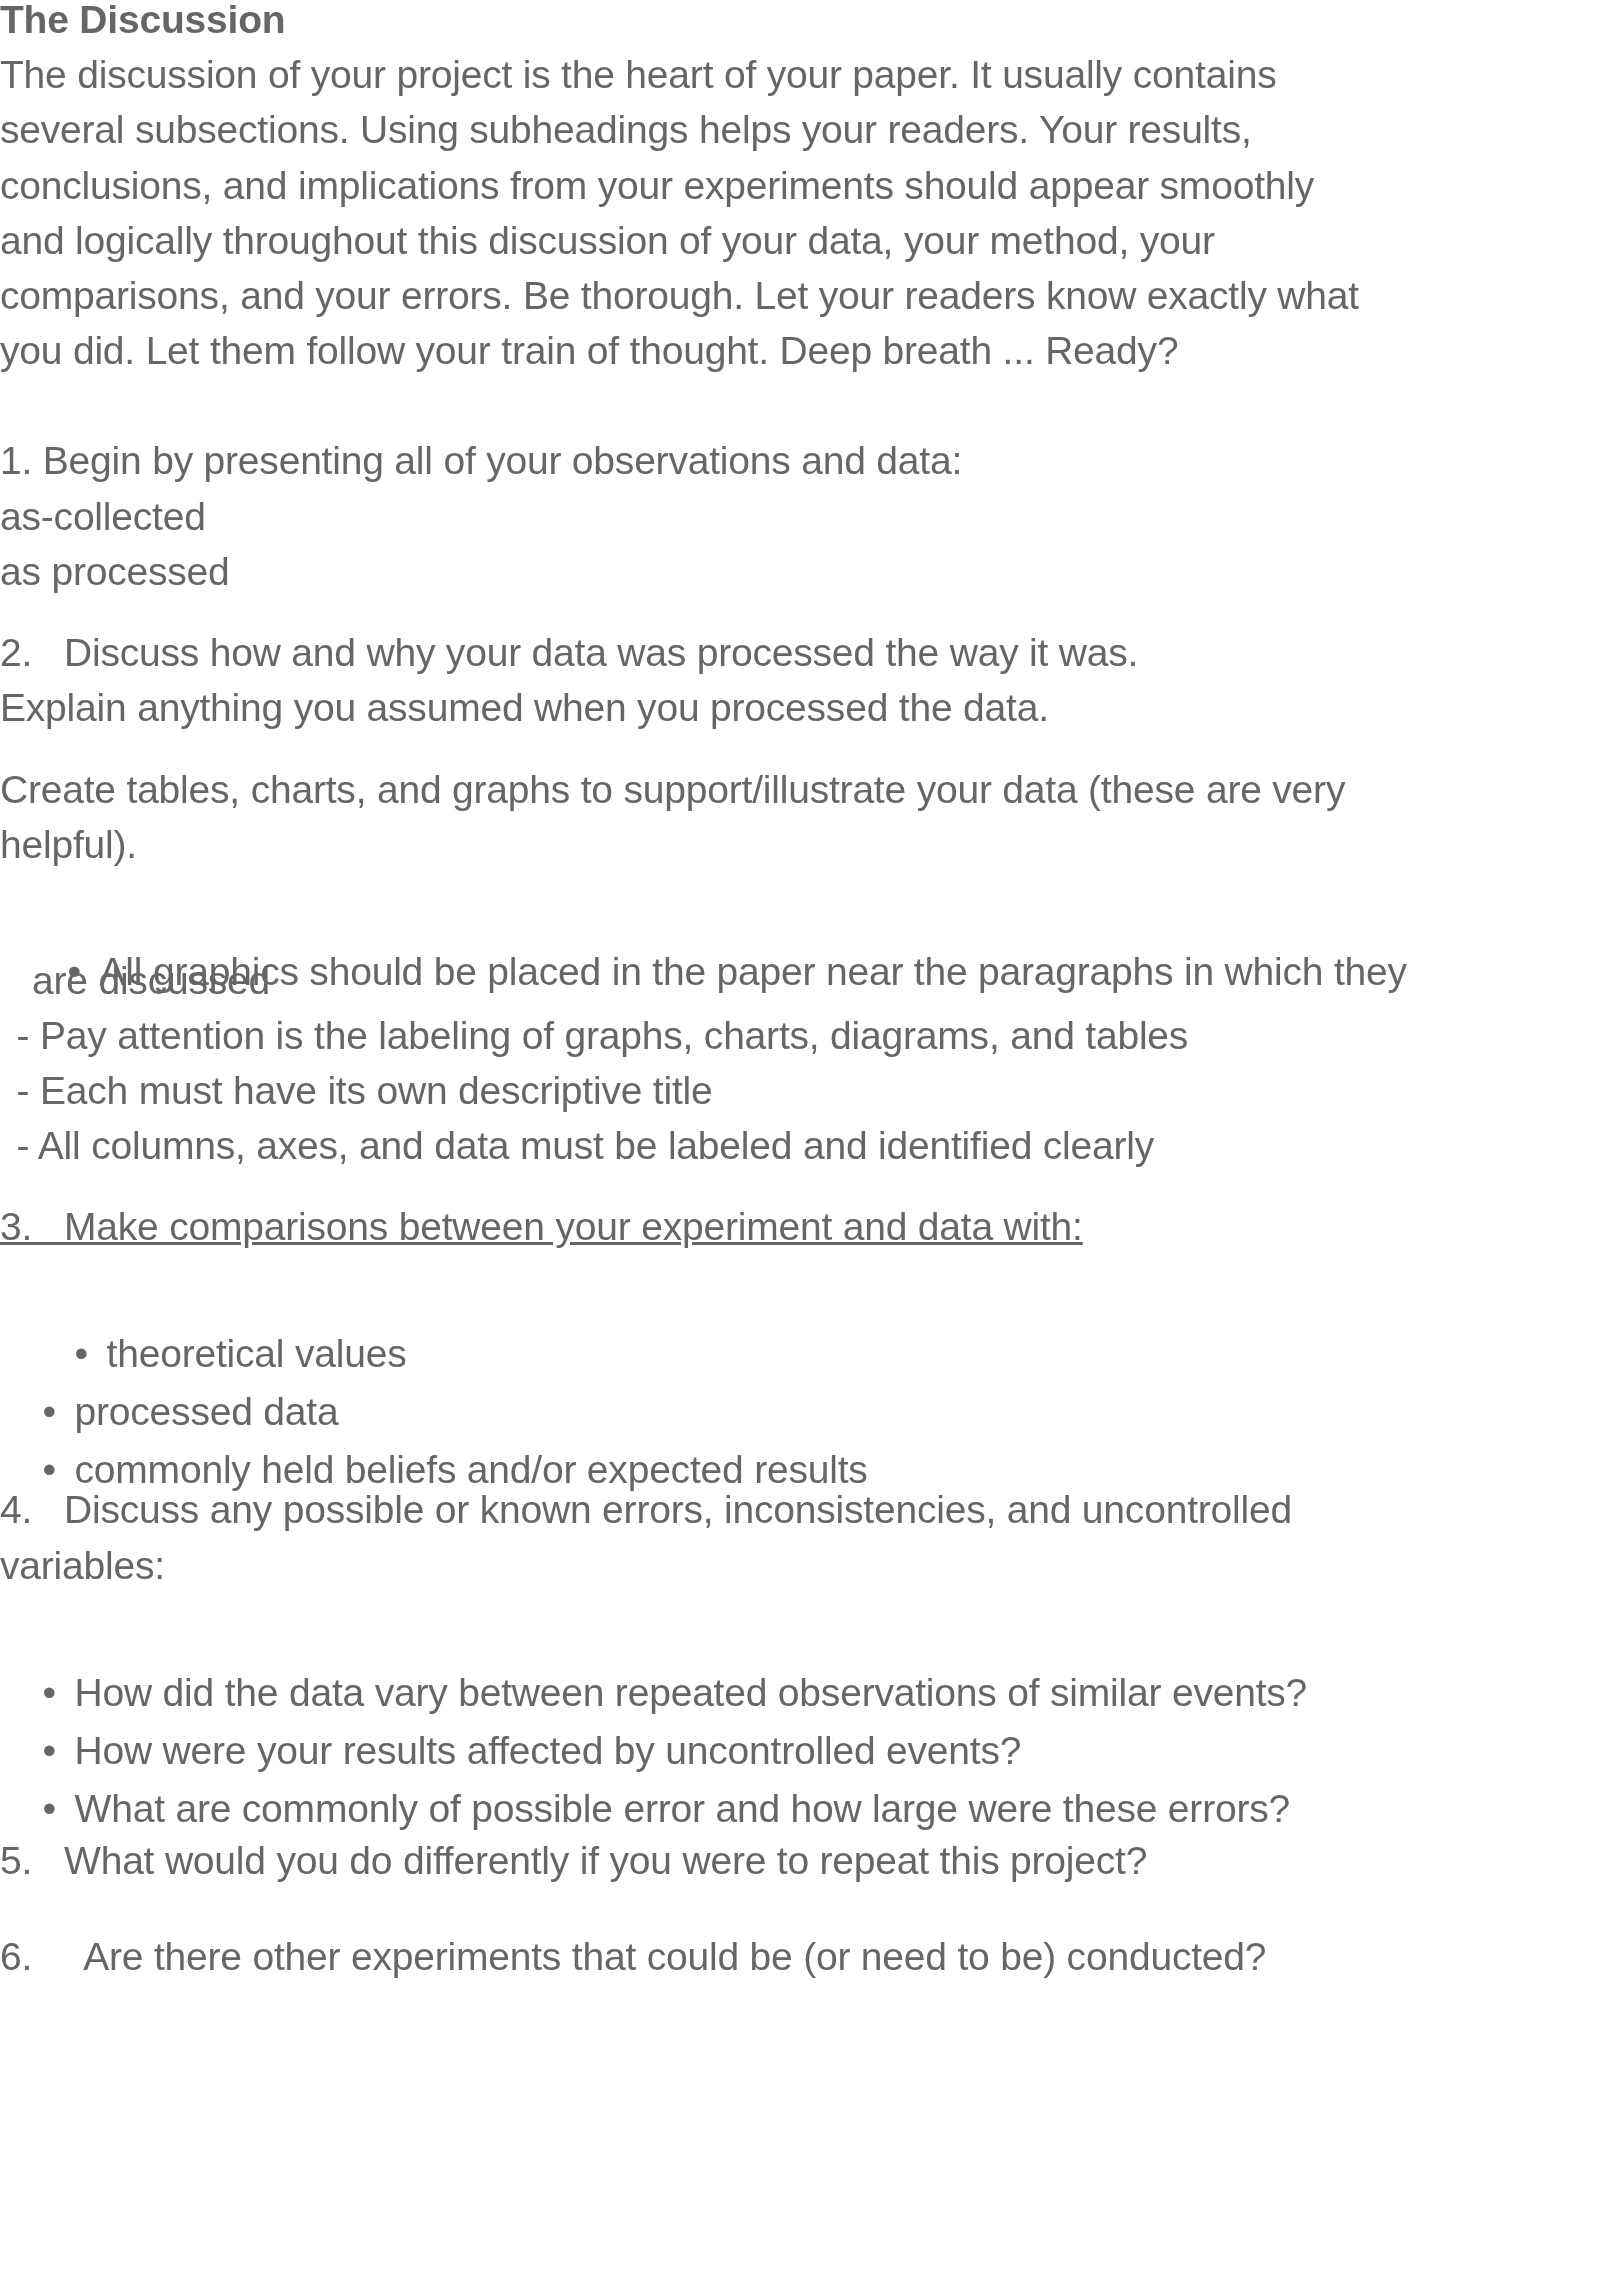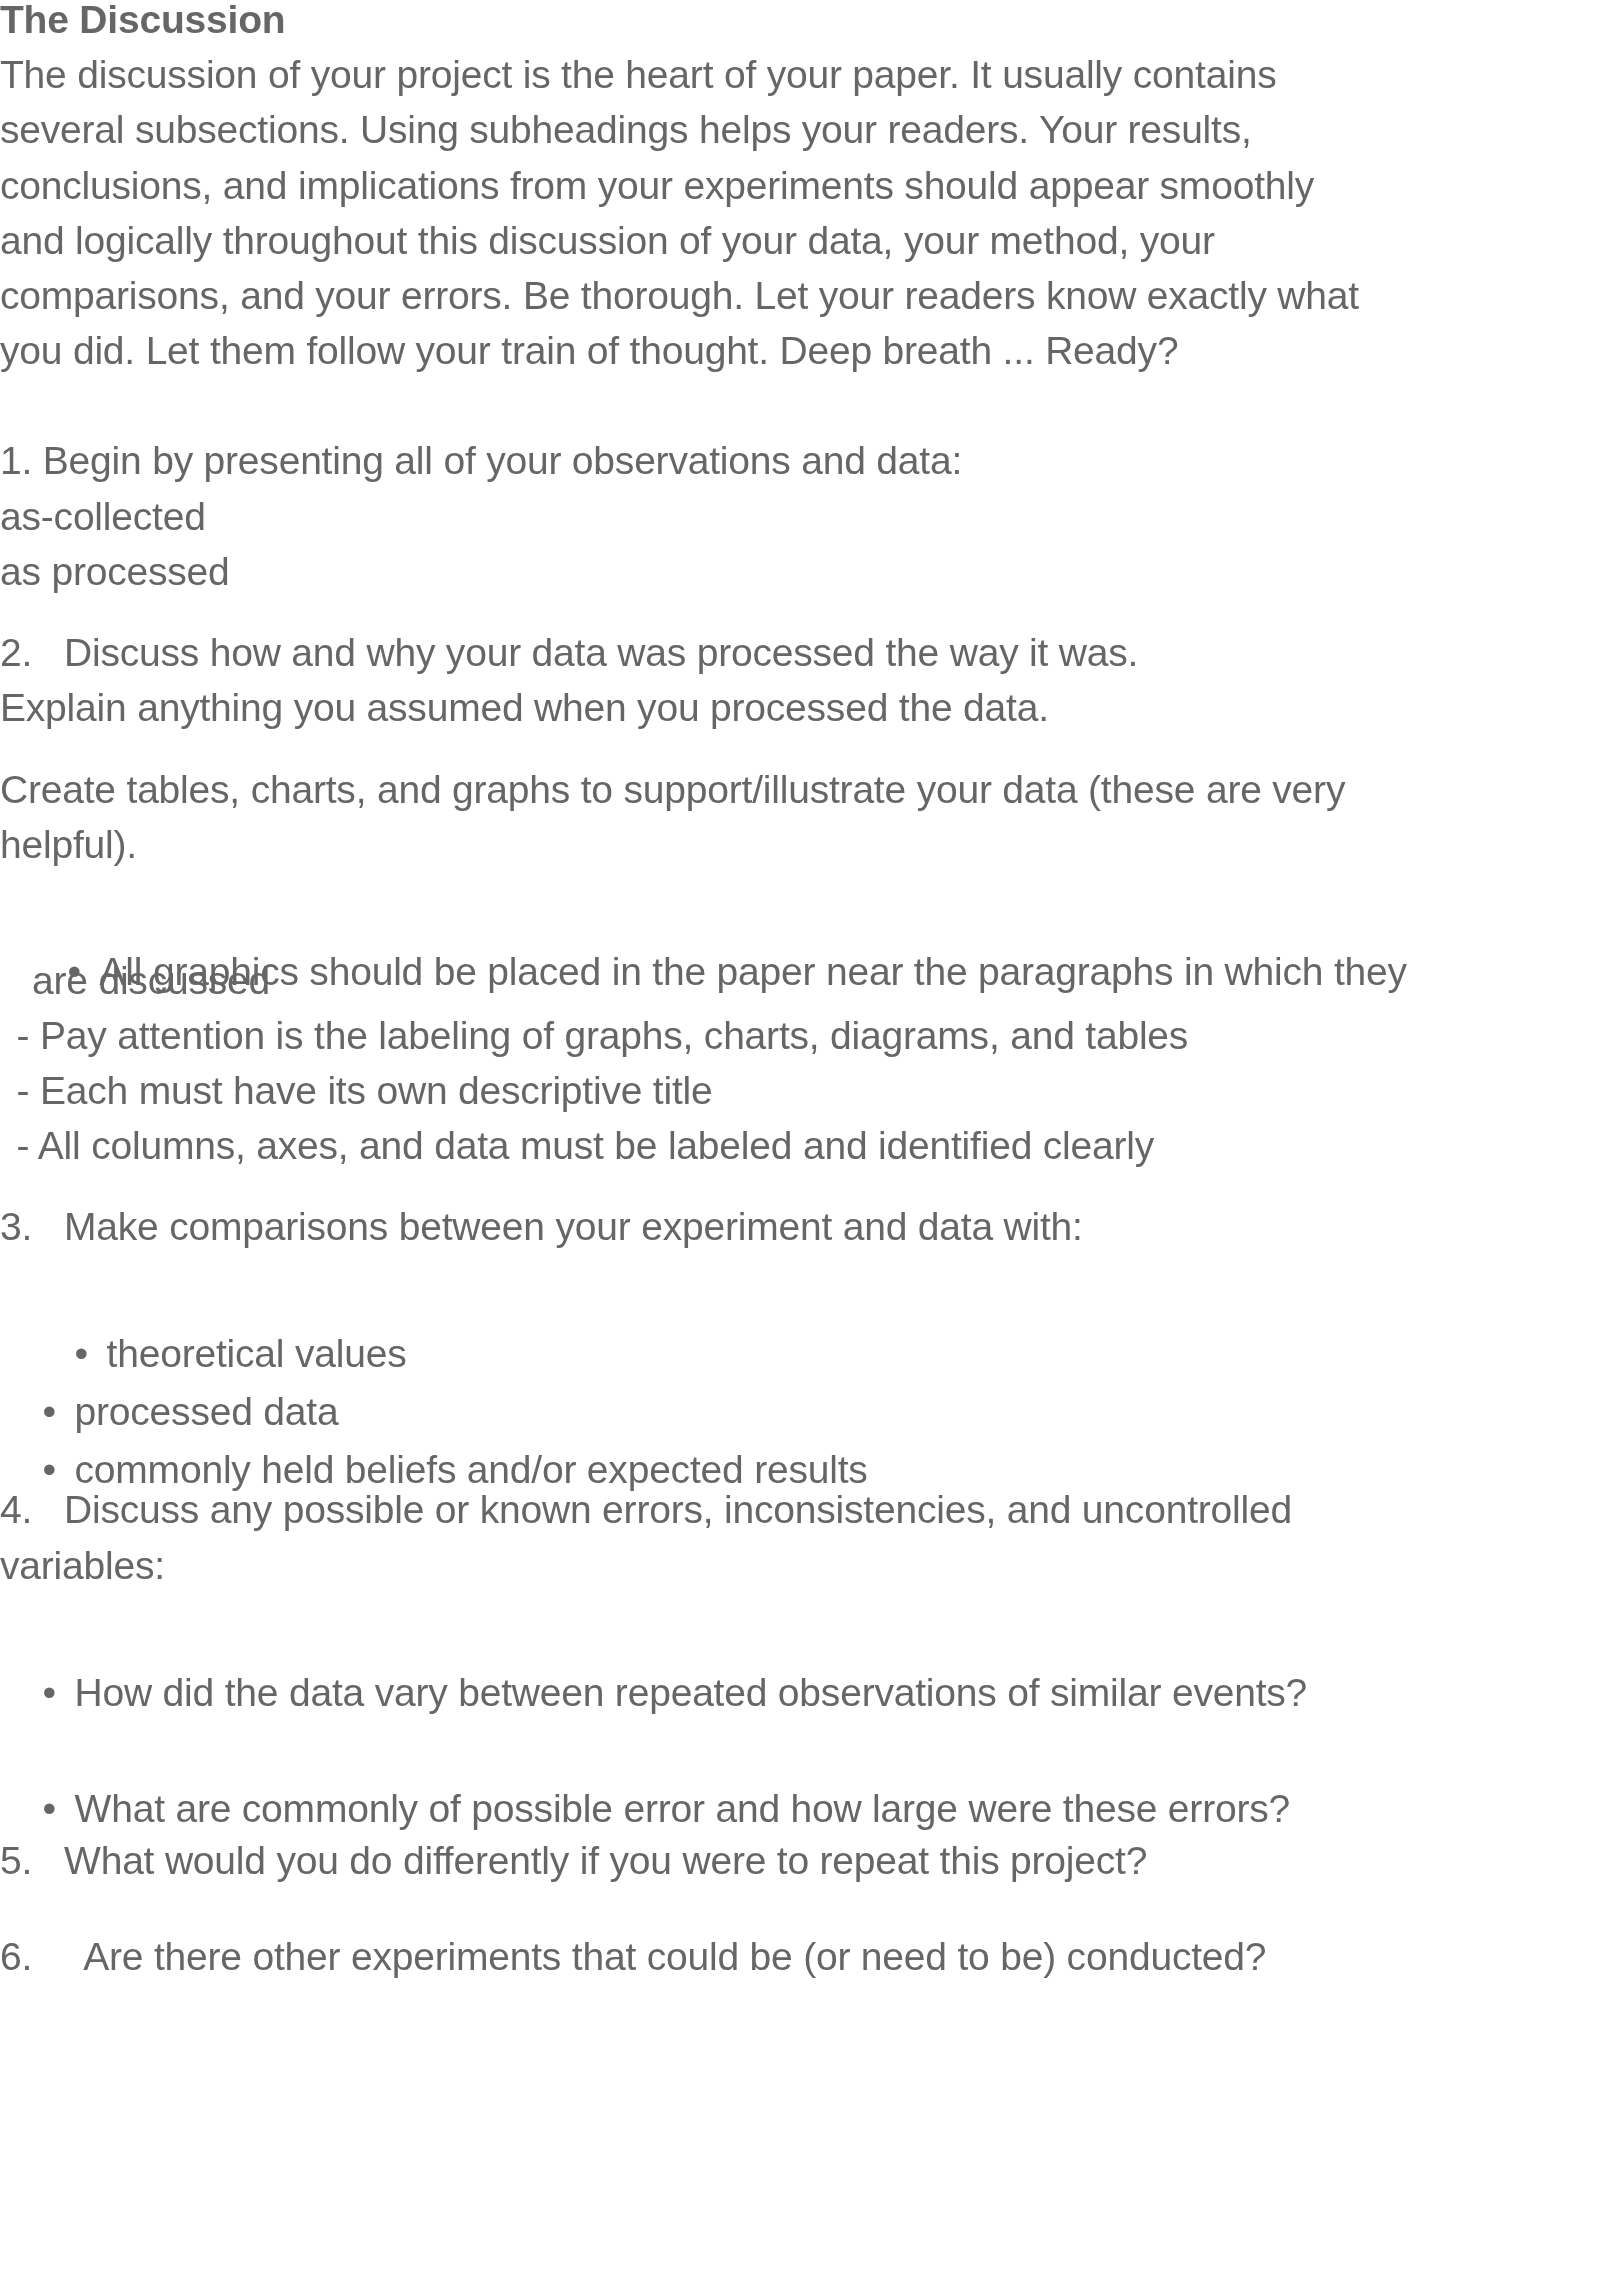--- a/index.html
+++ b/index.html
@@ -63,36 +63,39 @@
   <div class="line" style="top: 822px; white-space: pre;">helpful).</div>
 
   <div class="line" style="top: 903px; white-space: pre; padding-left: 25px;">
     <span class="bullet-dot">•</span><span>All graphics should be placed in the paper near the paragraphs in which they</span>
   </div>
   <div class="line" style="top: 958px; left: 32px; white-space: pre;">are discussed</div>
   <div class="line" style="top: 1013px; left: 16.5px; white-space: pre;">- Pay attention is the labeling of graphs, charts, diagrams, and tables</div>
   <div class="line" style="top: 1068px; left: 16.5px; white-space: pre;">- Each must have its own descriptive title</div>
   <div class="line" style="top: 1123px; left: 16.5px; white-space: pre;">- All columns, axes, and data must be labeled and identified clearly</div>
 
-  <div class="line" style="top: 1204px; white-space: pre;">3.   Make comparisons between your experiment and data with:</div>
+  <div class="line" style="top: 1204px; white-space: pre; text-decoration: underline;">3.   Make comparisons between your experiment and data with:</div>
   <div class="line" style="top: 1285px; white-space: pre; padding-left: 32px;">
     <span class="bullet-dot">•</span><span>theoretical values</span>
   </div>
   <div class="line" style="top: 1343px; white-space: pre;">
     <span class="bullet-dot">•</span><span>processed data</span>
   </div>
   <div class="line" style="top: 1401px; white-space: pre;">
     <span class="bullet-dot">•</span><span>commonly held beliefs and/or expected results</span>
   </div>
 
   <div class="line" style="top: 1487px; white-space: pre;">4.   Discuss any possible or known errors, inconsistencies, and uncontrolled</div>
   <div class="line" style="top: 1543px; white-space: pre;">variables:</div>
   <div class="line" style="top: 1624px; white-space: pre;">
     <span class="bullet-dot">•</span><span>How did the data vary between repeated observations of similar events?</span>
   </div>
+  <div class="line" style="top: 1682px; white-space: pre;">
+    <span class="bullet-dot">•</span><span>How were your results affected by uncontrolled events?</span>
+  </div>
   <div class="line" style="top: 1740px; white-space: pre;">
     <span class="bullet-dot">•</span><span>What are commonly of possible error and how large were these errors?</span>
   </div>
 
   <div class="line" style="top: 1838px; white-space: pre;">5.   What would you do differently if you were to repeat this project?</div>
   <div class="line" style="top: 1934px; white-space: pre;">6.     Are there other experiments that could be (or need to be) conducted?</div>
 
 </div>
 
 

